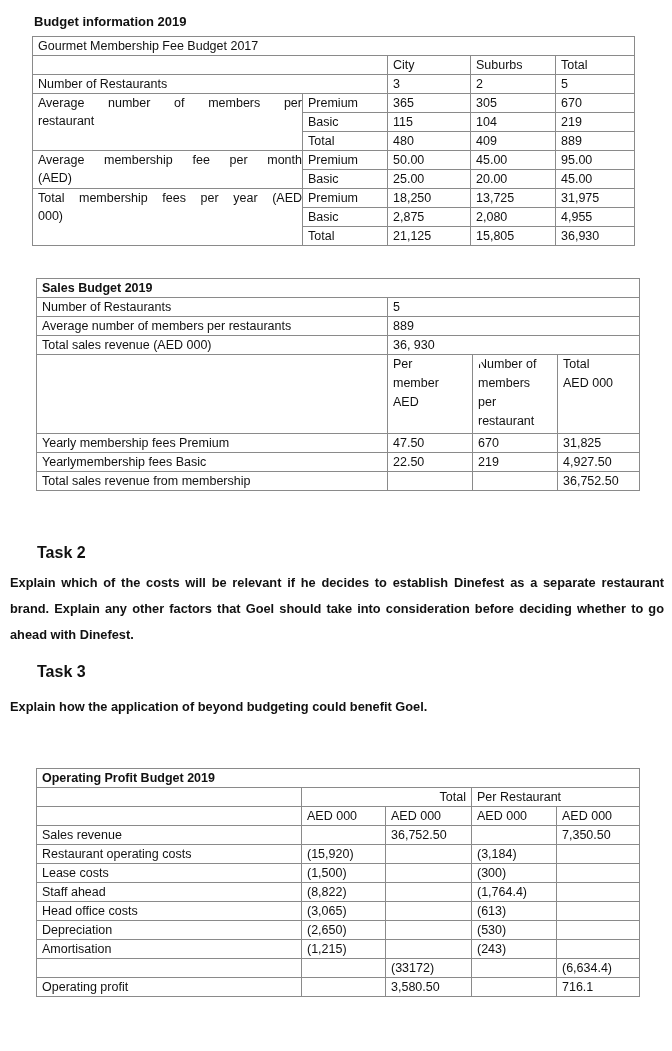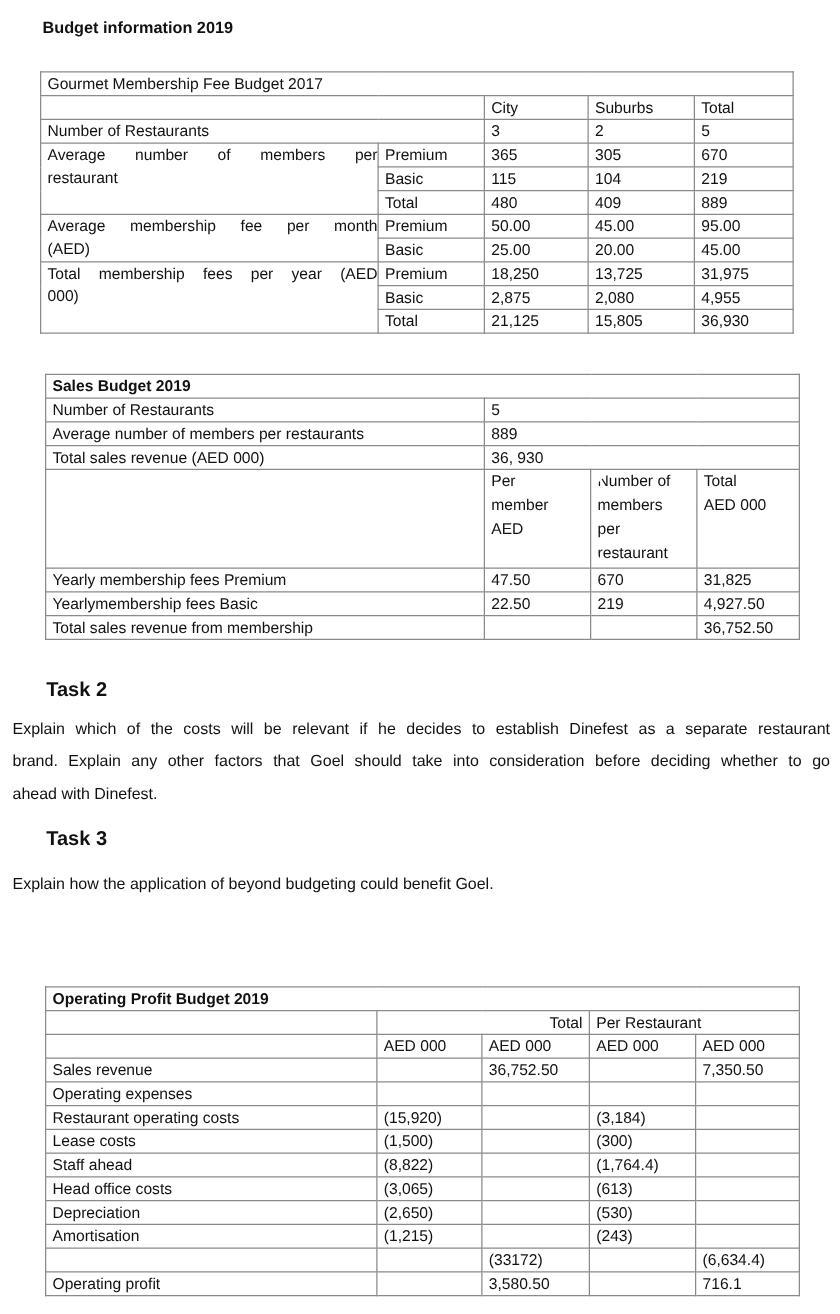--- a/index.html
+++ b/index.html
@@ -1,22 +1,22 @@
 <!DOCTYPE html>
 <html><head>
 <meta charset="utf-8">
 <style>
   html, body { margin: 0; padding: 0; background: #ffffff; }
   body {
     width: 672px; height: 1051px; position: relative; overflow: hidden;
     font-family: "Liberation Sans", sans-serif; color: #111;
     font-size: 12.5px;
   }
-  .abs { position: absolute; }
-  table { border-collapse: collapse; position: absolute; table-layout: fixed; margin-top: 21px; }
+  .abs { position: absolute; font-weight: bold; }
+  table { border-collapse: collapse; position: absolute; table-layout: fixed; }
   td {
     border: 1px solid #8a8a8a; padding: 0 0 0 5px; vertical-align: top;
     line-height: 18px; height: 18px; white-space: nowrap; overflow: hidden;
     font-family: "Liberation Sans", sans-serif; font-size: 12.5px; color: #111;
   }
   td.wrap { white-space: normal; }
   td.right { text-align: right; padding-right: 5px; }
   .b { font-weight: bold; }
   .heading { font-weight: bold; font-size: 13px; }
   .task-title { font-weight: bold; font-size: 16px; margin-left: 27px; }
@@ -218,27 +218,20 @@
   </tbody>
     <tbody id="op-rows">
       <tr>
         <td>Sales revenue</td>
         <td></td>
         <td>36,752.50</td>
         <td></td>
         <td>7,350.50</td>
       </tr>
       <tr>
-        <td>Operating expenses</td>
-        <td></td>
-        <td></td>
-        <td></td>
-        <td></td>
-      </tr>
-      <tr>
         <td>Restaurant operating costs</td>
         <td>(15,920)</td>
         <td></td>
         <td>(3,184)</td>
         <td></td>
       </tr>
       <tr>
         <td>Lease costs</td>
         <td>(1,500)</td>
         <td></td>

